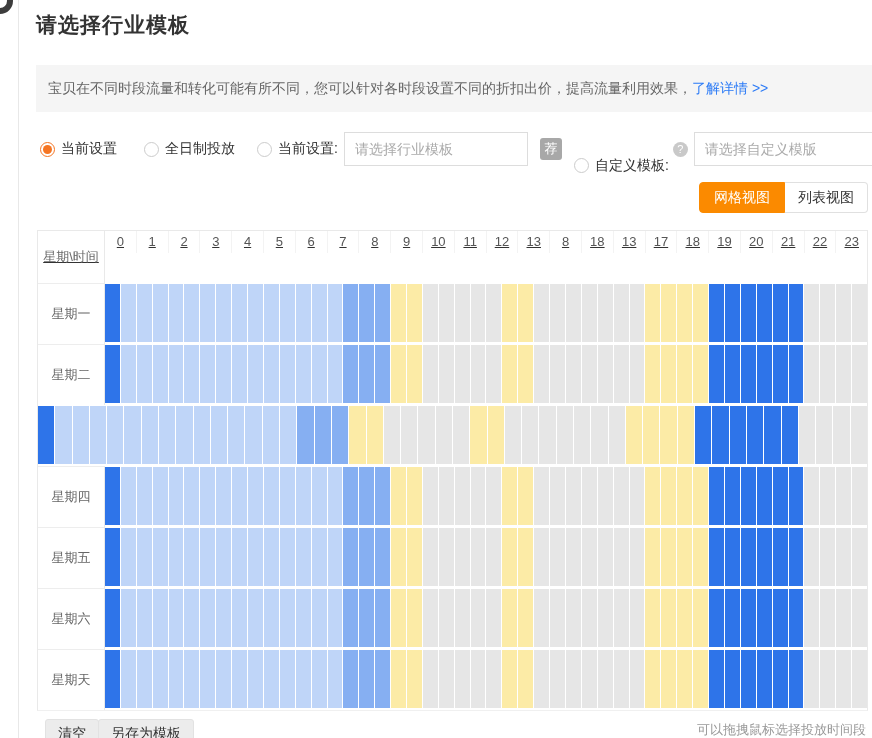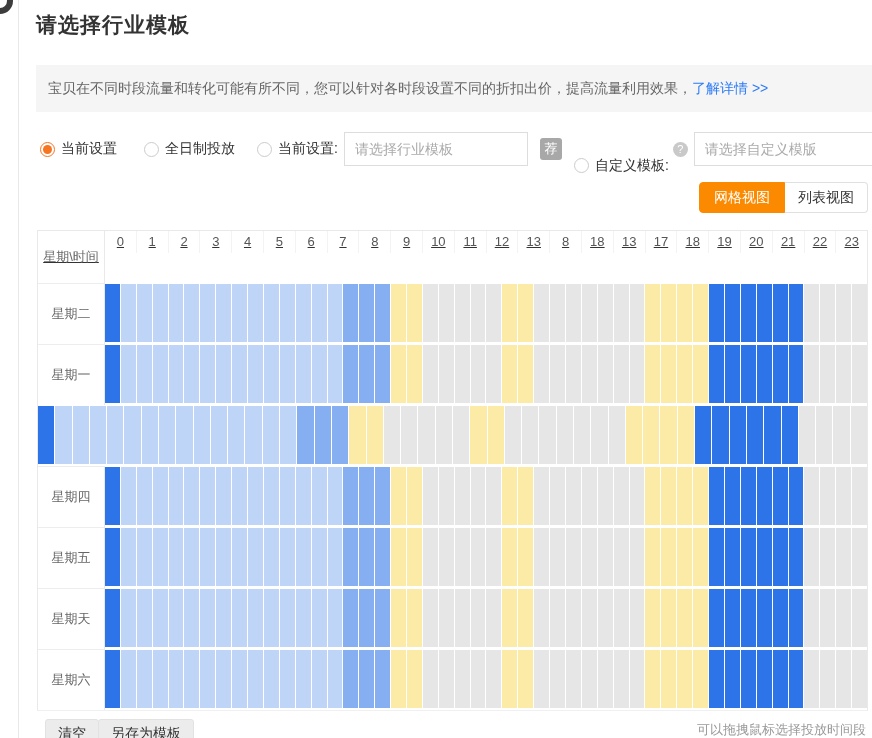--- a/index.html
+++ b/index.html
@@ -124,20 +124,73 @@
           <div class="hour-cell">19</div>
           <div class="hour-cell">20</div>
           <div class="hour-cell">21</div>
           <div class="hour-cell">22</div>
           <div class="hour-cell">23</div>
         </div>
     </div>
   </div>
   <div class="tbody">
       <div class="row">
+        <div class="day-cell">星期一</div>
+        <div class="cells">
+          <div class="cell" style="background: rgb(46, 116, 233);"></div>
+          <div class="cell" style="background: rgb(191, 213, 248);"></div>
+          <div class="cell" style="background: rgb(191, 213, 248);"></div>
+          <div class="cell" style="background: rgb(191, 213, 248);"></div>
+          <div class="cell" style="background: rgb(191, 213, 248);"></div>
+          <div class="cell" style="background: rgb(191, 213, 248);"></div>
+          <div class="cell" style="background: rgb(191, 213, 248);"></div>
+          <div class="cell" style="background: rgb(191, 213, 248);"></div>
+          <div class="cell" style="background: rgb(191, 213, 248);"></div>
+          <div class="cell" style="background: rgb(191, 213, 248);"></div>
+          <div class="cell" style="background: rgb(191, 213, 248);"></div>
+          <div class="cell" style="background: rgb(191, 213, 248);"></div>
+          <div class="cell" style="background: rgb(191, 213, 248);"></div>
+          <div class="cell" style="background: rgb(191, 213, 248);"></div>
+          <div class="cell" style="background: rgb(191, 213, 248);"></div>
+          <div class="cell" style="background: rgb(134, 175, 242);"></div>
+          <div class="cell" style="background: rgb(134, 175, 242);"></div>
+          <div class="cell" style="background: rgb(134, 175, 242);"></div>
+          <div class="cell" style="background: rgb(252, 235, 166);"></div>
+          <div class="cell" style="background: rgb(252, 235, 166);"></div>
+          <div class="cell" style="background: rgb(230, 230, 230);"></div>
+          <div class="cell" style="background: rgb(230, 230, 230);"></div>
+          <div class="cell" style="background: rgb(230, 230, 230);"></div>
+          <div class="cell" style="background: rgb(230, 230, 230);"></div>
+          <div class="cell" style="background: rgb(230, 230, 230);"></div>
+          <div class="cell" style="background: rgb(252, 235, 166);"></div>
+          <div class="cell" style="background: rgb(252, 235, 166);"></div>
+          <div class="cell" style="background: rgb(230, 230, 230);"></div>
+          <div class="cell" style="background: rgb(230, 230, 230);"></div>
+          <div class="cell" style="background: rgb(230, 230, 230);"></div>
+          <div class="cell" style="background: rgb(230, 230, 230);"></div>
+          <div class="cell" style="background: rgb(230, 230, 230);"></div>
+          <div class="cell" style="background: rgb(230, 230, 230);"></div>
+          <div class="cell" style="background: rgb(230, 230, 230);"></div>
+          <div class="cell" style="background: rgb(252, 235, 166);"></div>
+          <div class="cell" style="background: rgb(252, 235, 166);"></div>
+          <div class="cell" style="background: rgb(252, 235, 166);"></div>
+          <div class="cell" style="background: rgb(252, 235, 166);"></div>
+          <div class="cell" style="background: rgb(46, 116, 233);"></div>
+          <div class="cell" style="background: rgb(46, 116, 233);"></div>
+          <div class="cell" style="background: rgb(46, 116, 233);"></div>
+          <div class="cell" style="background: rgb(46, 116, 233);"></div>
+          <div class="cell" style="background: rgb(46, 116, 233);"></div>
+          <div class="cell" style="background: rgb(46, 116, 233);"></div>
+          <div class="cell" style="background: rgb(230, 230, 230);"></div>
+          <div class="cell" style="background: rgb(230, 230, 230);"></div>
+          <div class="cell" style="background: rgb(230, 230, 230);"></div>
+          <div class="cell" style="background: rgb(230, 230, 230);"></div>
+        </div>
+      </div>
+      <div class="row">
         <div class="day-cell">星期二</div>
         <div class="cells">
           <div class="cell" style="background: rgb(46, 116, 233);"></div>
           <div class="cell" style="background: rgb(191, 213, 248);"></div>
           <div class="cell" style="background: rgb(191, 213, 248);"></div>
           <div class="cell" style="background: rgb(191, 213, 248);"></div>
           <div class="cell" style="background: rgb(191, 213, 248);"></div>
           <div class="cell" style="background: rgb(191, 213, 248);"></div>
           <div class="cell" style="background: rgb(191, 213, 248);"></div>
           <div class="cell" style="background: rgb(191, 213, 248);"></div>
@@ -177,73 +230,20 @@
           <div class="cell" style="background: rgb(46, 116, 233);"></div>
           <div class="cell" style="background: rgb(46, 116, 233);"></div>
           <div class="cell" style="background: rgb(46, 116, 233);"></div>
           <div class="cell" style="background: rgb(230, 230, 230);"></div>
           <div class="cell" style="background: rgb(230, 230, 230);"></div>
           <div class="cell" style="background: rgb(230, 230, 230);"></div>
           <div class="cell" style="background: rgb(230, 230, 230);"></div>
         </div>
       </div>
       <div class="row">
-        <div class="day-cell">星期一</div>
-        <div class="cells">
-          <div class="cell" style="background: rgb(46, 116, 233);"></div>
-          <div class="cell" style="background: rgb(191, 213, 248);"></div>
-          <div class="cell" style="background: rgb(191, 213, 248);"></div>
-          <div class="cell" style="background: rgb(191, 213, 248);"></div>
-          <div class="cell" style="background: rgb(191, 213, 248);"></div>
-          <div class="cell" style="background: rgb(191, 213, 248);"></div>
-          <div class="cell" style="background: rgb(191, 213, 248);"></div>
-          <div class="cell" style="background: rgb(191, 213, 248);"></div>
-          <div class="cell" style="background: rgb(191, 213, 248);"></div>
-          <div class="cell" style="background: rgb(191, 213, 248);"></div>
-          <div class="cell" style="background: rgb(191, 213, 248);"></div>
-          <div class="cell" style="background: rgb(191, 213, 248);"></div>
-          <div class="cell" style="background: rgb(191, 213, 248);"></div>
-          <div class="cell" style="background: rgb(191, 213, 248);"></div>
-          <div class="cell" style="background: rgb(191, 213, 248);"></div>
-          <div class="cell" style="background: rgb(134, 175, 242);"></div>
-          <div class="cell" style="background: rgb(134, 175, 242);"></div>
-          <div class="cell" style="background: rgb(134, 175, 242);"></div>
-          <div class="cell" style="background: rgb(252, 235, 166);"></div>
-          <div class="cell" style="background: rgb(252, 235, 166);"></div>
-          <div class="cell" style="background: rgb(230, 230, 230);"></div>
-          <div class="cell" style="background: rgb(230, 230, 230);"></div>
-          <div class="cell" style="background: rgb(230, 230, 230);"></div>
-          <div class="cell" style="background: rgb(230, 230, 230);"></div>
-          <div class="cell" style="background: rgb(230, 230, 230);"></div>
-          <div class="cell" style="background: rgb(252, 235, 166);"></div>
-          <div class="cell" style="background: rgb(252, 235, 166);"></div>
-          <div class="cell" style="background: rgb(230, 230, 230);"></div>
-          <div class="cell" style="background: rgb(230, 230, 230);"></div>
-          <div class="cell" style="background: rgb(230, 230, 230);"></div>
-          <div class="cell" style="background: rgb(230, 230, 230);"></div>
-          <div class="cell" style="background: rgb(230, 230, 230);"></div>
-          <div class="cell" style="background: rgb(230, 230, 230);"></div>
-          <div class="cell" style="background: rgb(230, 230, 230);"></div>
-          <div class="cell" style="background: rgb(252, 235, 166);"></div>
-          <div class="cell" style="background: rgb(252, 235, 166);"></div>
-          <div class="cell" style="background: rgb(252, 235, 166);"></div>
-          <div class="cell" style="background: rgb(252, 235, 166);"></div>
-          <div class="cell" style="background: rgb(46, 116, 233);"></div>
-          <div class="cell" style="background: rgb(46, 116, 233);"></div>
-          <div class="cell" style="background: rgb(46, 116, 233);"></div>
-          <div class="cell" style="background: rgb(46, 116, 233);"></div>
-          <div class="cell" style="background: rgb(46, 116, 233);"></div>
-          <div class="cell" style="background: rgb(46, 116, 233);"></div>
-          <div class="cell" style="background: rgb(230, 230, 230);"></div>
-          <div class="cell" style="background: rgb(230, 230, 230);"></div>
-          <div class="cell" style="background: rgb(230, 230, 230);"></div>
-          <div class="cell" style="background: rgb(230, 230, 230);"></div>
-        </div>
-      </div>
-      <div class="row">
         <div class="cells">
           <div class="cell" style="background: rgb(46, 116, 233);"></div>
           <div class="cell" style="background: rgb(191, 213, 248);"></div>
           <div class="cell" style="background: rgb(191, 213, 248);"></div>
           <div class="cell" style="background: rgb(191, 213, 248);"></div>
           <div class="cell" style="background: rgb(191, 213, 248);"></div>
           <div class="cell" style="background: rgb(191, 213, 248);"></div>
           <div class="cell" style="background: rgb(191, 213, 248);"></div>
           <div class="cell" style="background: rgb(191, 213, 248);"></div>
           <div class="cell" style="background: rgb(191, 213, 248);"></div>
@@ -388,74 +388,74 @@
           <div class="cell" style="background: rgb(46, 116, 233);"></div>
           <div class="cell" style="background: rgb(46, 116, 233);"></div>
           <div class="cell" style="background: rgb(46, 116, 233);"></div>
           <div class="cell" style="background: rgb(230, 230, 230);"></div>
           <div class="cell" style="background: rgb(230, 230, 230);"></div>
           <div class="cell" style="background: rgb(230, 230, 230);"></div>
           <div class="cell" style="background: rgb(230, 230, 230);"></div>
         </div>
       </div>
       <div class="row">
+        <div class="day-cell">星期六</div>
+        <div class="cells">
+          <div class="cell" style="background: rgb(46, 116, 233);"></div>
+          <div class="cell" style="background: rgb(191, 213, 248);"></div>
+          <div class="cell" style="background: rgb(191, 213, 248);"></div>
+          <div class="cell" style="background: rgb(191, 213, 248);"></div>
+          <div class="cell" style="background: rgb(191, 213, 248);"></div>
+          <div class="cell" style="background: rgb(191, 213, 248);"></div>
+          <div class="cell" style="background: rgb(191, 213, 248);"></div>
+          <div class="cell" style="background: rgb(191, 213, 248);"></div>
+          <div class="cell" style="background: rgb(191, 213, 248);"></div>
+          <div class="cell" style="background: rgb(191, 213, 248);"></div>
+          <div class="cell" style="background: rgb(191, 213, 248);"></div>
+          <div class="cell" style="background: rgb(191, 213, 248);"></div>
+          <div class="cell" style="background: rgb(191, 213, 248);"></div>
+          <div class="cell" style="background: rgb(191, 213, 248);"></div>
+          <div class="cell" style="background: rgb(191, 213, 248);"></div>
+          <div class="cell" style="background: rgb(134, 175, 242);"></div>
+          <div class="cell" style="background: rgb(134, 175, 242);"></div>
+          <div class="cell" style="background: rgb(134, 175, 242);"></div>
+          <div class="cell" style="background: rgb(252, 235, 166);"></div>
+          <div class="cell" style="background: rgb(252, 235, 166);"></div>
+          <div class="cell" style="background: rgb(230, 230, 230);"></div>
+          <div class="cell" style="background: rgb(230, 230, 230);"></div>
+          <div class="cell" style="background: rgb(230, 230, 230);"></div>
+          <div class="cell" style="background: rgb(230, 230, 230);"></div>
+          <div class="cell" style="background: rgb(230, 230, 230);"></div>
+          <div class="cell" style="background: rgb(252, 235, 166);"></div>
+          <div class="cell" style="background: rgb(252, 235, 166);"></div>
+          <div class="cell" style="background: rgb(230, 230, 230);"></div>
+          <div class="cell" style="background: rgb(230, 230, 230);"></div>
+          <div class="cell" style="background: rgb(230, 230, 230);"></div>
+          <div class="cell" style="background: rgb(230, 230, 230);"></div>
+          <div class="cell" style="background: rgb(230, 230, 230);"></div>
+          <div class="cell" style="background: rgb(230, 230, 230);"></div>
+          <div class="cell" style="background: rgb(230, 230, 230);"></div>
+          <div class="cell" style="background: rgb(252, 235, 166);"></div>
+          <div class="cell" style="background: rgb(252, 235, 166);"></div>
+          <div class="cell" style="background: rgb(252, 235, 166);"></div>
+          <div class="cell" style="background: rgb(252, 235, 166);"></div>
+          <div class="cell" style="background: rgb(46, 116, 233);"></div>
+          <div class="cell" style="background: rgb(46, 116, 233);"></div>
+          <div class="cell" style="background: rgb(46, 116, 233);"></div>
+          <div class="cell" style="background: rgb(46, 116, 233);"></div>
+          <div class="cell" style="background: rgb(46, 116, 233);"></div>
+          <div class="cell" style="background: rgb(46, 116, 233);"></div>
+          <div class="cell" style="background: rgb(230, 230, 230);"></div>
+          <div class="cell" style="background: rgb(230, 230, 230);"></div>
+          <div class="cell" style="background: rgb(230, 230, 230);"></div>
+          <div class="cell" style="background: rgb(230, 230, 230);"></div>
+        </div>
+      </div>
+      <div class="row">
         <div class="day-cell">星期天</div>
-        <div class="cells">
-          <div class="cell" style="background: rgb(46, 116, 233);"></div>
-          <div class="cell" style="background: rgb(191, 213, 248);"></div>
-          <div class="cell" style="background: rgb(191, 213, 248);"></div>
-          <div class="cell" style="background: rgb(191, 213, 248);"></div>
-          <div class="cell" style="background: rgb(191, 213, 248);"></div>
-          <div class="cell" style="background: rgb(191, 213, 248);"></div>
-          <div class="cell" style="background: rgb(191, 213, 248);"></div>
-          <div class="cell" style="background: rgb(191, 213, 248);"></div>
-          <div class="cell" style="background: rgb(191, 213, 248);"></div>
-          <div class="cell" style="background: rgb(191, 213, 248);"></div>
-          <div class="cell" style="background: rgb(191, 213, 248);"></div>
-          <div class="cell" style="background: rgb(191, 213, 248);"></div>
-          <div class="cell" style="background: rgb(191, 213, 248);"></div>
-          <div class="cell" style="background: rgb(191, 213, 248);"></div>
-          <div class="cell" style="background: rgb(191, 213, 248);"></div>
-          <div class="cell" style="background: rgb(134, 175, 242);"></div>
-          <div class="cell" style="background: rgb(134, 175, 242);"></div>
-          <div class="cell" style="background: rgb(134, 175, 242);"></div>
-          <div class="cell" style="background: rgb(252, 235, 166);"></div>
-          <div class="cell" style="background: rgb(252, 235, 166);"></div>
-          <div class="cell" style="background: rgb(230, 230, 230);"></div>
-          <div class="cell" style="background: rgb(230, 230, 230);"></div>
-          <div class="cell" style="background: rgb(230, 230, 230);"></div>
-          <div class="cell" style="background: rgb(230, 230, 230);"></div>
-          <div class="cell" style="background: rgb(230, 230, 230);"></div>
-          <div class="cell" style="background: rgb(252, 235, 166);"></div>
-          <div class="cell" style="background: rgb(252, 235, 166);"></div>
-          <div class="cell" style="background: rgb(230, 230, 230);"></div>
-          <div class="cell" style="background: rgb(230, 230, 230);"></div>
-          <div class="cell" style="background: rgb(230, 230, 230);"></div>
-          <div class="cell" style="background: rgb(230, 230, 230);"></div>
-          <div class="cell" style="background: rgb(230, 230, 230);"></div>
-          <div class="cell" style="background: rgb(230, 230, 230);"></div>
-          <div class="cell" style="background: rgb(230, 230, 230);"></div>
-          <div class="cell" style="background: rgb(252, 235, 166);"></div>
-          <div class="cell" style="background: rgb(252, 235, 166);"></div>
-          <div class="cell" style="background: rgb(252, 235, 166);"></div>
-          <div class="cell" style="background: rgb(252, 235, 166);"></div>
-          <div class="cell" style="background: rgb(46, 116, 233);"></div>
-          <div class="cell" style="background: rgb(46, 116, 233);"></div>
-          <div class="cell" style="background: rgb(46, 116, 233);"></div>
-          <div class="cell" style="background: rgb(46, 116, 233);"></div>
-          <div class="cell" style="background: rgb(46, 116, 233);"></div>
-          <div class="cell" style="background: rgb(46, 116, 233);"></div>
-          <div class="cell" style="background: rgb(230, 230, 230);"></div>
-          <div class="cell" style="background: rgb(230, 230, 230);"></div>
-          <div class="cell" style="background: rgb(230, 230, 230);"></div>
-          <div class="cell" style="background: rgb(230, 230, 230);"></div>
-        </div>
-      </div>
-      <div class="row">
-        <div class="day-cell">星期六</div>
         <div class="cells">
           <div class="cell" style="background: rgb(46, 116, 233);"></div>
           <div class="cell" style="background: rgb(191, 213, 248);"></div>
           <div class="cell" style="background: rgb(191, 213, 248);"></div>
           <div class="cell" style="background: rgb(191, 213, 248);"></div>
           <div class="cell" style="background: rgb(191, 213, 248);"></div>
           <div class="cell" style="background: rgb(191, 213, 248);"></div>
           <div class="cell" style="background: rgb(191, 213, 248);"></div>
           <div class="cell" style="background: rgb(191, 213, 248);"></div>
           <div class="cell" style="background: rgb(191, 213, 248);"></div>

